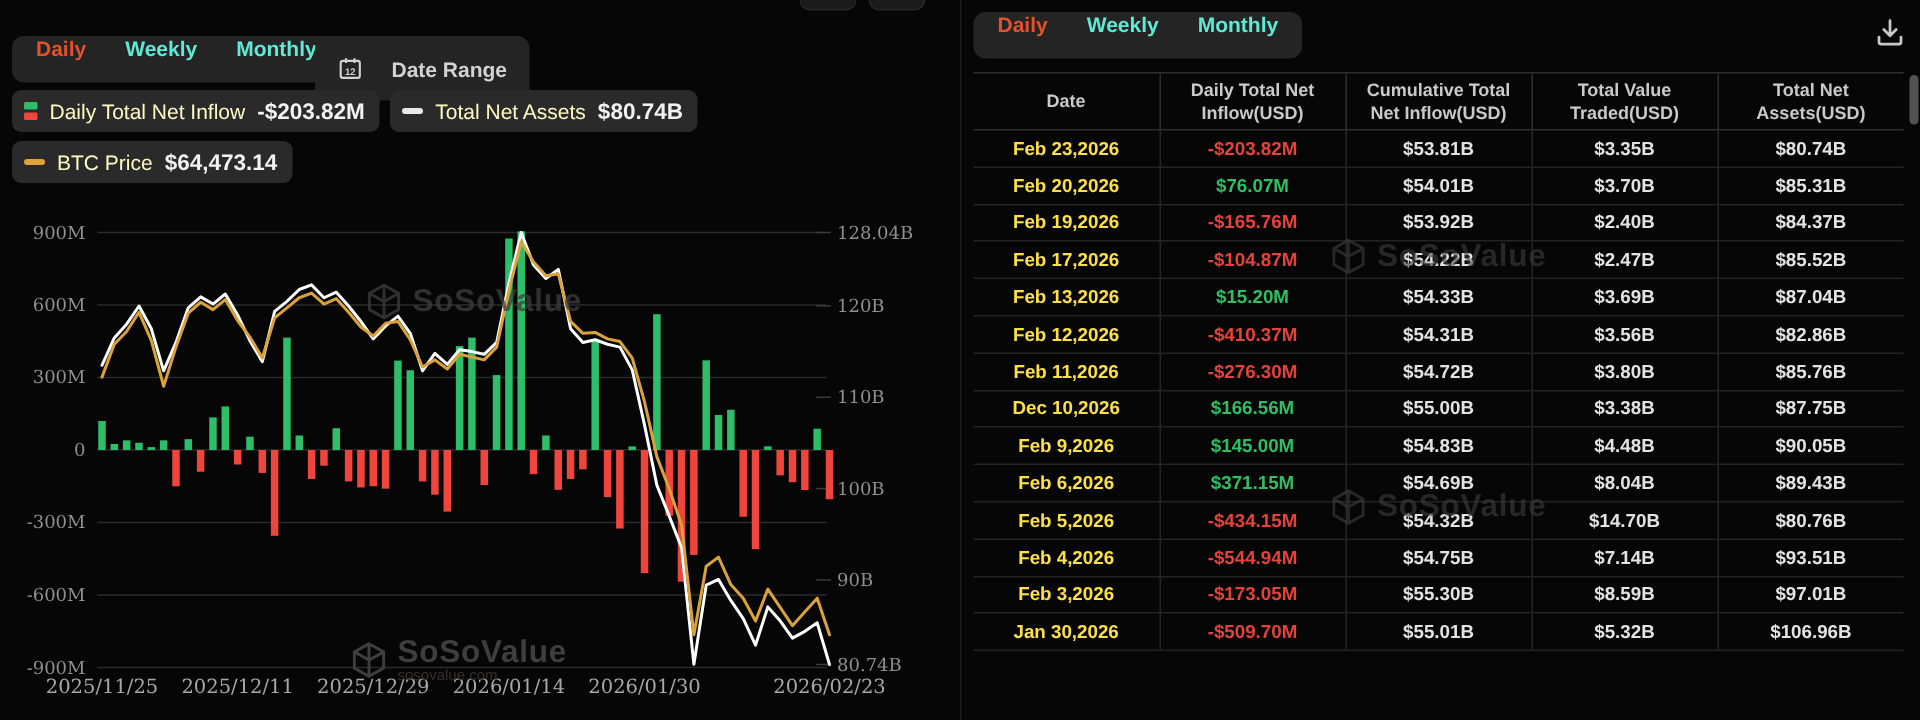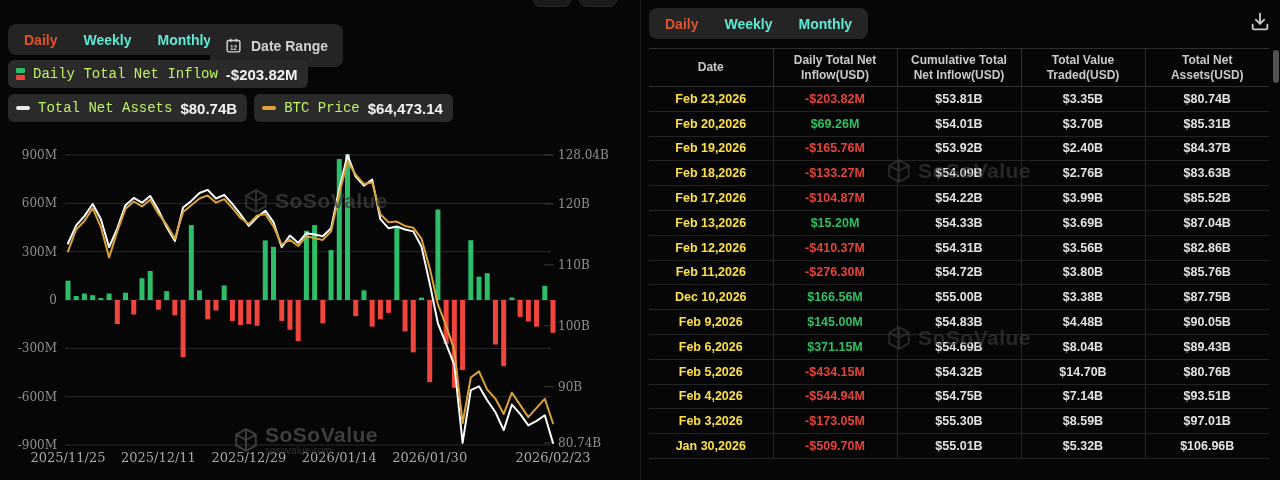--- a/index.html
+++ b/index.html
@@ -3,40 +3,40 @@
 <meta charset="utf-8">
 <style>
   * { margin:0; padding:0; box-sizing:border-box; }
   html,body { width:1280px; height:480px; background:#060606; overflow:hidden;
     font-family:"Liberation Sans", sans-serif; }
   .panel { position:absolute; top:0; height:480px; }
   #left-panel { left:0; width:640px; }
   #right-panel { left:640px; width:640px; border-left:1px solid #1c1c1c; }
 
   
-  .tabgroup { position:absolute; display:flex; align-items:center; gap:26px;
+  .tabgroup { position:absolute; display:flex; align-items:flex-start; gap:26px;
     background:#242424; border-radius:8px; padding:0 16px; height:31px; }
   .tab { font-size:14px; font-weight:700; color:#5eead4; cursor:pointer; white-space:nowrap; }
   .tab.active { color:#e0512c; }
 
   
   #date-range-btn { position:absolute; left:210px; top:24px; height:43px;
-    display:flex; align-items:center; gap:9px; background:#242424; border-radius:8px;
+    display:flex; align-items:center; gap:19px; background:#242424; border-radius:8px;
     padding:0 15px; color:#d2d2d2; font-size:14px; font-weight:700; }
 
   
   .stub-btn { position:absolute; top:-14px; width:38px; height:21px; background:#1b1b1b;
     border:1px solid #262626; border-radius:7px; }
 
   
   #legend { position:absolute; left:8px; top:60px; width:505px; display:flex;
     flex-wrap:wrap; gap:6px 7px; }
   .legend-badge { display:flex; align-items:center; gap:8px; background:#2a2a2a;
     border-radius:6px; padding:4px 10px 4px 8px; height:28px; }
-  .legend-label { color:#bef264; font-size:14px; white-space:nowrap;font-family:Liberation Mono, monospace; }
+  .legend-label { color:#fef9c3; font-size:14px; white-space:nowrap; }
   .legend-value { color:#f2f2f2; font-size:15px; font-weight:700; white-space:nowrap; }
   .icon-bars { display:flex; flex-direction:column; gap:2px; }
   .icon-bars span { width:9px; height:5px; border-radius:1px; }
   .icon-dash { width:14px; height:4px; border-radius:2px; }
 
   
   #chart-wrap { position:absolute; left:0; top:140px; width:640px; height:340px; }
 
   
   .watermark { position:absolute; display:flex; align-items:center; gap:6px;
@@ -250,44 +250,37 @@
       <tbody id="tbody">
           <tr>
             <td>Feb 23,2026</td>
             <td class="neg">-$203.82M</td>
             <td>$53.81B</td>
             <td>$3.35B</td>
             <td>$80.74B</td>
           </tr>
           <tr>
             <td>Feb 20,2026</td>
-            <td class="pos">$69.26M</td>
+            <td class="pos">$76.07M</td>
             <td>$54.01B</td>
             <td>$3.70B</td>
             <td>$85.31B</td>
           </tr>
           <tr>
             <td>Feb 19,2026</td>
             <td class="neg">-$165.76M</td>
             <td>$53.92B</td>
             <td>$2.40B</td>
             <td>$84.37B</td>
           </tr>
           <tr>
-            <td>Feb 18,2026</td>
-            <td class="neg">-$133.27M</td>
-            <td>$54.09B</td>
-            <td>$2.76B</td>
-            <td>$83.63B</td>
-          </tr>
-          <tr>
             <td>Feb 17,2026</td>
             <td class="neg">-$104.87M</td>
             <td>$54.22B</td>
-            <td>$3.99B</td>
+            <td>$2.47B</td>
             <td>$85.52B</td>
           </tr>
           <tr>
             <td>Feb 13,2026</td>
             <td class="pos">$15.20M</td>
             <td>$54.33B</td>
             <td>$3.69B</td>
             <td>$87.04B</td>
           </tr>
           <tr>

